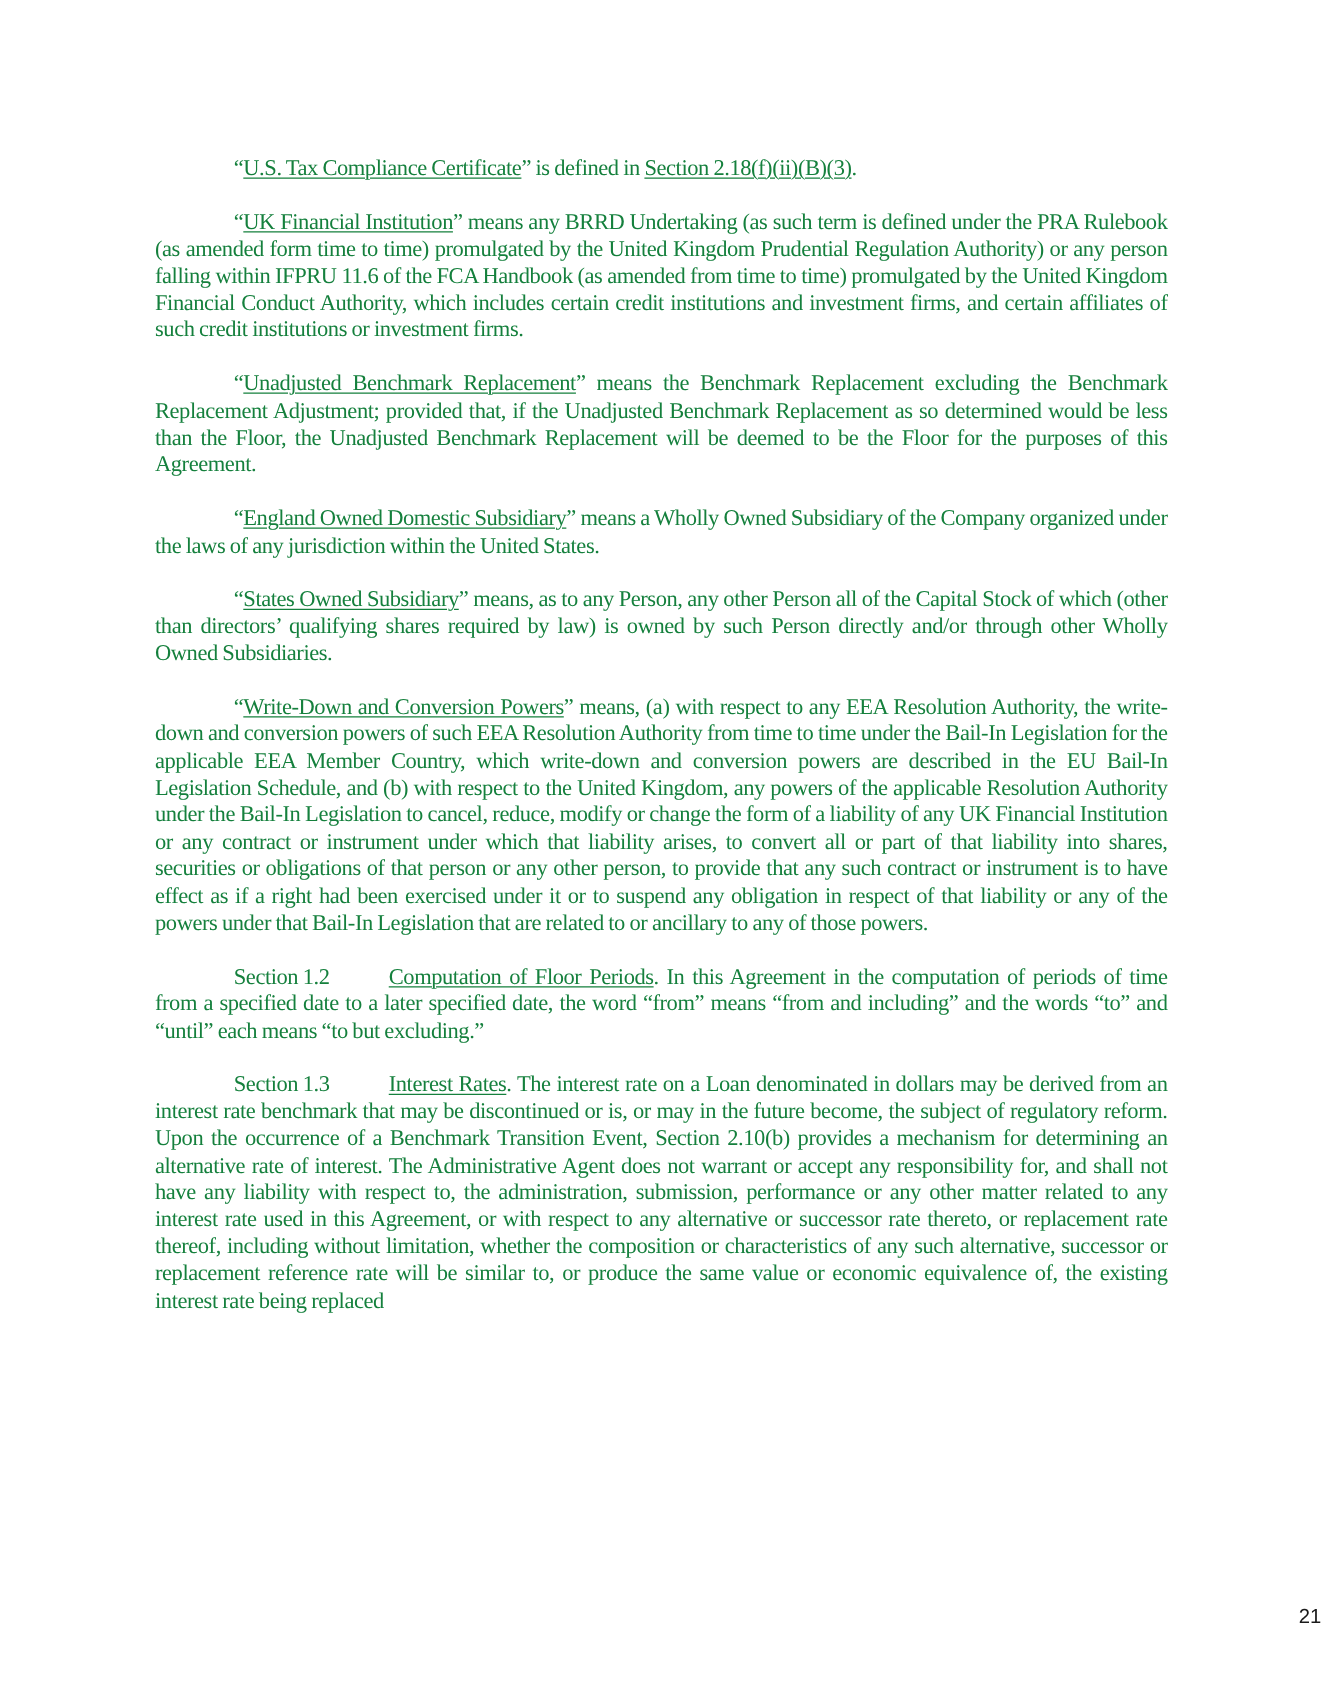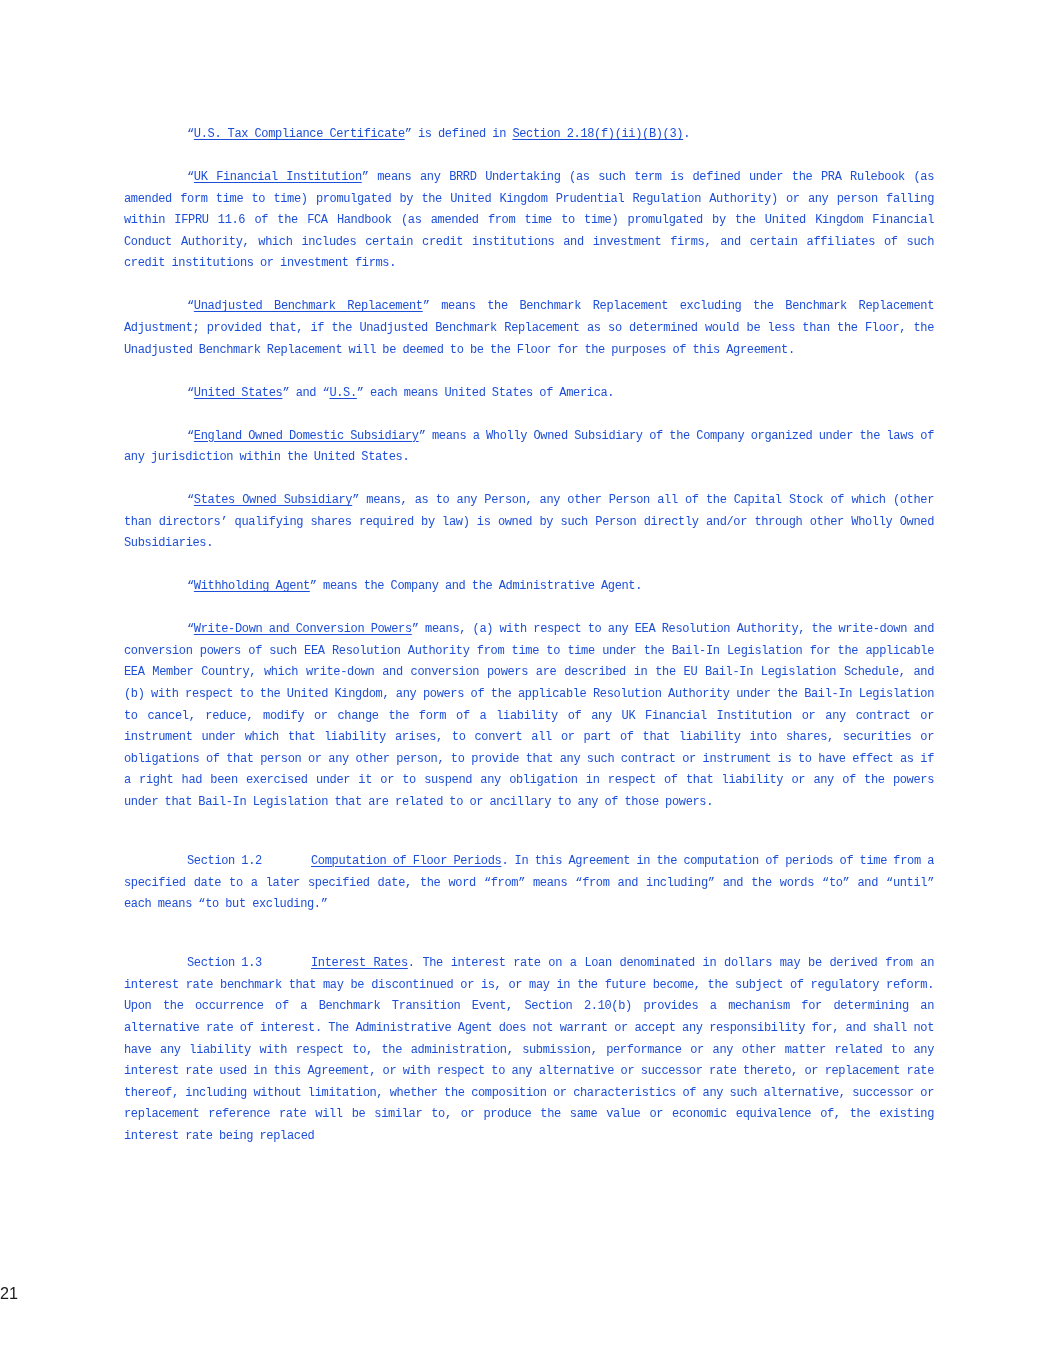--- a/index.html
+++ b/index.html
@@ -2,63 +2,61 @@
 <html><head>
   <meta charset="utf-8">
   <style>
     html, body { margin: 0; padding: 0; background: #ffffff; }
     body { width: 1057px; height: 1365px; position: relative; overflow: hidden; }
     .page {
       position: absolute;
       left: 124px;
       top: 124px;
       width: 810px;
-      font-family: Liberation Mono, monospace;
-      font-size: 12px;
+      font-family: Liberation Serif, serif;
+      font-size: 18px;
       line-height: 21.6px;
-      color: #1d4ed8;
+      color: #15803d;
       letter-spacing: -0.35px;
       word-spacing: -0.5px;
     }
     .para {
       margin: 0 0 21.4px 0;
       text-align: justify;
       text-indent: 63px;
     }
     .u { text-decoration: underline; text-underline-offset: 2px; text-decoration-thickness: 1px; }
-    .sec-num { display: inline-block; width: 124px; text-indent: 0; margin-top: 16px; }
+    .sec-num { display: inline-block; width: 124px; text-indent: 0; }
     .page-number {
       position: absolute;
       left: 0; right: 0;
       top: 1284px;
-      text-align: left;
+      text-align: right;
       font-family: "Liberation Sans", sans-serif;
       font-size: 16.2px;
       color: #1a1a1a;
     }
   </style>
 </head>
 <body>
 
 <div class="page">
 
   <p class="para"><span>“</span><span class="u">U.S. Tax Compliance Certificate</span><span>”</span><span> is defined in </span><span class="u">Section 2.18(f)(ii)(B)(3)</span><span>.</span></p>
 
   <p class="para"><span>“</span><span class="u">UK Financial Institution</span><span>”</span><span> means any BRRD Undertaking (as such term is defined under the PRA Rulebook (as amended form time to time) promulgated by the United Kingdom Prudential Regulation Authority) or any person falling within IFPRU 11.6 of the FCA Handbook (as amended from time to time) promulgated by the United Kingdom Financial Conduct Authority, which includes certain credit institutions and investment firms, and certain affiliates of such credit institutions or investment firms.</span></p>
 
 
   <p class="para"><span>“</span><span class="u">Unadjusted Benchmark Replacement</span><span>”</span><span> means the Benchmark Replacement excluding the Benchmark Replacement Adjustment; provided that, if the Unadjusted Benchmark Replacement as so determined would be less than the Floor, the Unadjusted Benchmark Replacement will be deemed to be the Floor for the purposes of this Agreement.</span></p>
 
-  <p class="para"><span>“</span><span class="u">United States</span><span>”</span><span> and </span><span>“</span><span class="u">U.S.</span><span>”</span><span> each means United States of America.</span></p>
 
   <p class="para"><span>“</span><span class="u">England Owned Domestic Subsidiary</span><span>”</span><span> means a Wholly Owned Subsidiary of the Company organized under the laws of any jurisdiction within the United States.</span></p>
 
   <p class="para"><span>“</span><span class="u">States Owned Subsidiary</span><span>”</span><span> means, as to any Person, any other Person all of the Capital Stock of which (other than directors’ qualifying shares required by law) is owned by such Person directly and/or through other Wholly Owned Subsidiaries.</span></p>
 
-  <p class="para"><span>“</span><span class="u">Withholding Agent</span><span>”</span><span> means the Company and the Administrative Agent.</span></p>
 
   <p class="para"><span>“</span><span class="u">Write-Down and Conversion Powers</span><span>”</span><span>  means, (a) with respect to any EEA Resolution Authority, the write-down and conversion powers of such EEA Resolution Authority from time to time under the Bail-In Legislation for the applicable EEA Member Country, which write-down and conversion powers are described in the EU Bail-In Legislation Schedule, and (b) with respect to the United Kingdom, any powers of the applicable Resolution Authority under the Bail-In Legislation to cancel, reduce, modify or change the form of a liability of any UK Financial Institution or any contract or instrument under which that liability arises, to convert all or part of that liability into shares, securities or obligations of that person or any other person, to provide that any such contract or instrument is to have effect as if a right had been exercised under it or to suspend any obligation in respect of that liability or any of the powers under that Bail-In Legislation that are related to or ancillary to any of those powers.</span></p>
 
   <p class="para"><span class="sec-num">Section 1.2</span><span class="u">Computation of Floor Periods</span><span>.  In this Agreement in the computation of periods of time from a specified date to a later specified date, the word “from” means “from and including” and the words “to” and “until” each means “to but excluding.”</span></p>
 
   <p class="para"><span class="sec-num">Section 1.3</span><span class="u">Interest Rates</span><span>. The interest rate on a Loan denominated in dollars may be derived from an interest rate benchmark that may be discontinued or is, or may in the future become, the subject of regulatory reform. Upon the occurrence of a Benchmark Transition Event, Section 2.10(b) provides a mechanism for determining an alternative rate of interest. The Administrative Agent does not warrant or accept any responsibility for, and shall not have any liability with respect to, the administration, submission, performance or any other matter related to any interest rate used in this Agreement, or with respect to any alternative or successor rate thereto, or replacement rate thereof, including without limitation, whether the composition or characteristics of any such alternative, successor or replacement reference rate will be similar to, or produce the same value or economic equivalence of, the existing interest rate being replaced</span></p>
 
 </div>
 
 <div class="page-number">21</div>

